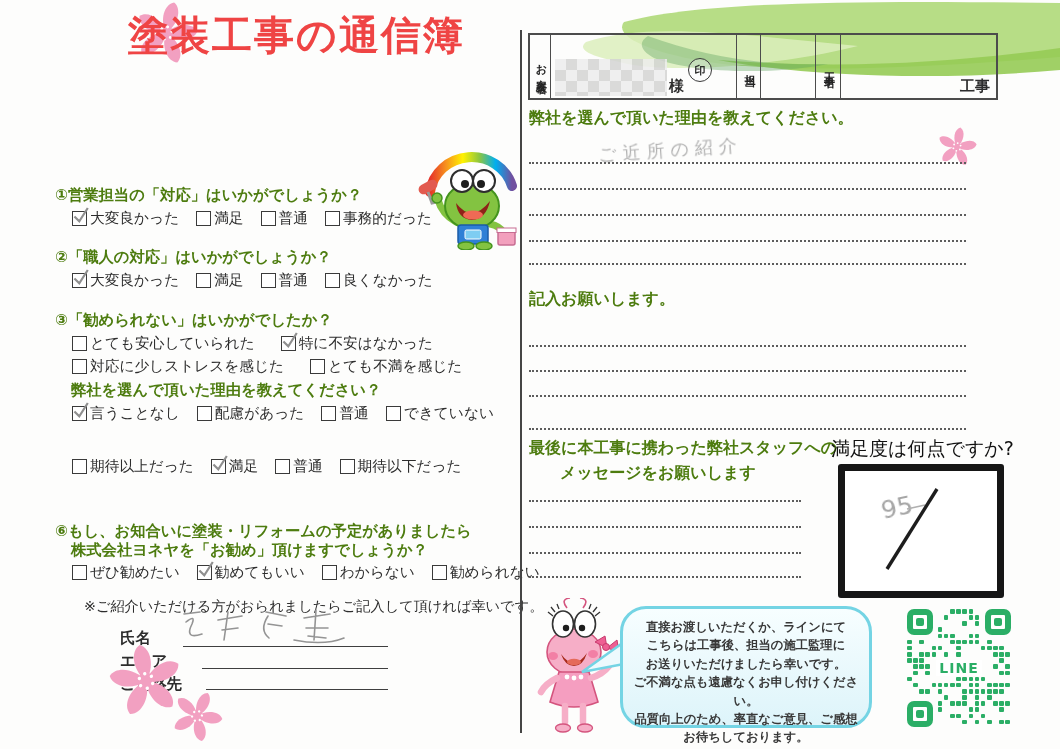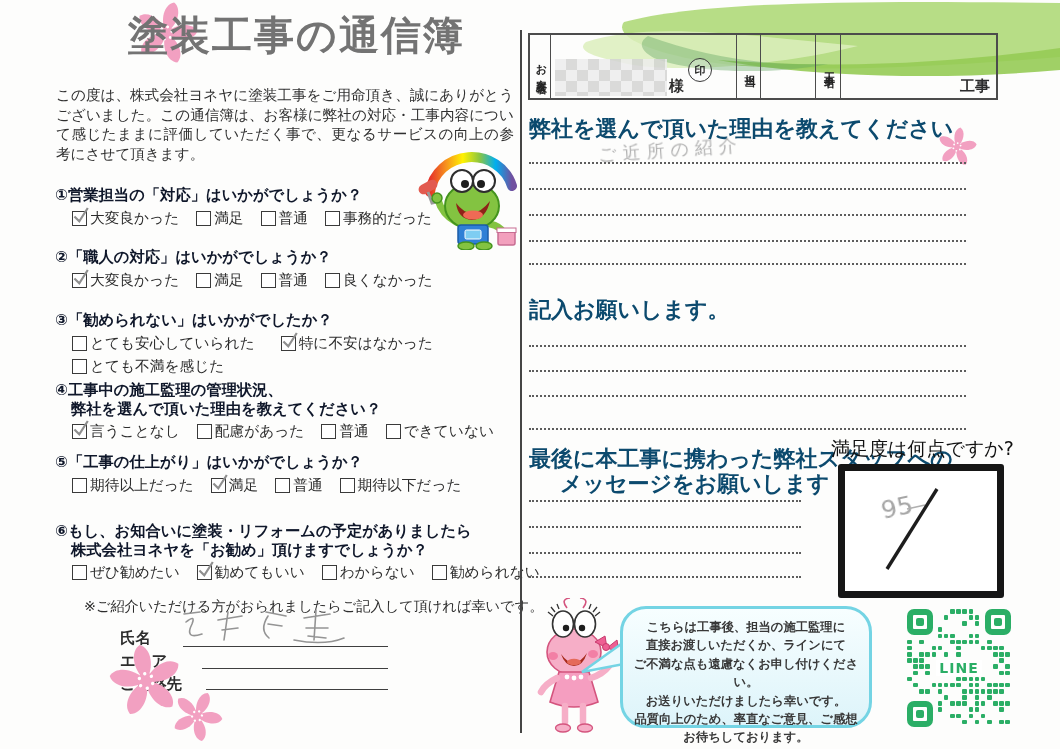--- a/index.html
+++ b/index.html
@@ -1,22 +1,22 @@
 <!DOCTYPE html>
 <html><head>
 <meta charset="utf-8">
 <style>
   html,body{margin:0;padding:0;background:#e9e9e9;}
   .page{position:relative;width:1060px;height:749px;background:#fefefdf5;background:#fdfdfc;overflow:hidden;
         font-family:"DejaVu Sans",sans-serif;color:#2d2d2d;}
   
-  .title{position:absolute;left:128px;top:8px;font-size:40px;font-weight:800;letter-spacing:2px;color:#737373;white-space:nowrap;}
+  .title{position:absolute;left:128px;top:8px;font-size:40px;font-weight:800;letter-spacing:2px;color:#ef4444;white-space:nowrap;}
   .intro{position:absolute;left:56px;top:85px;width:458px;font-size:14.6px;line-height:19.6px;font-weight:500;text-align:justify;color:#303030;}
   .qblock{position:absolute;left:55px;width:472px;}
-  .qheading{font-size:15.3px;font-weight:600;line-height:18.5px;color:#0f172a;white-space:nowrap;}
+  .qheading{font-size:15.3px;font-weight:600;line-height:18.5px;color:#4d7c0f;white-space:nowrap;}
   .qheading.cont{padding-left:16px;}
   .optrow{padding-left:17px;display:flex;gap:17px;margin-top:4px;font-size:14.7px;font-weight:500;align-items:center;white-space:nowrap;}
   .opt{display:inline-flex;align-items:center;}
   .cbox{width:13px;height:13px;border:1.7px solid #3a3a3a;display:inline-block;margin-right:3px;position:relative;background:#fff;flex:none;}
   .cbox svg{position:absolute;left:-1px;top:-4px;width:17px;height:17px;overflow:visible;}
   .refnote{position:absolute;left:84px;top:597px;font-size:14.2px;font-weight:500;white-space:nowrap;}
   .contact-label{position:absolute;font-size:15.4px;font-weight:600;white-space:nowrap;}
   .hline{position:absolute;border-bottom:1.6px solid #3f3f3f;height:0;}
   .divider{position:absolute;left:520px;top:30px;width:2px;height:703px;background:#454545;}
   
@@ -24,21 +24,21 @@
   .htable{position:absolute;left:528px;top:33px;width:470px;height:67px;display:flex;border:2px solid #4c4c4c;box-sizing:border-box;background:transparent;}
   .hcell{border-right:1.6px solid #4c4c4c;position:relative;box-sizing:border-box;display:flex;}
   .hcell:last-child{border-right:none;flex:1;}
   .vlabel{writing-mode:vertical-rl;font-size:11px;letter-spacing:2px;font-weight:600;margin:auto;color:#222;}
   .mosaic{position:absolute;left:4px;top:24px;width:112px;height:37px;opacity:.85;filter:blur(.4px);
           background:repeating-conic-gradient(#d4d4d4 0% 25%,#ededed 0% 50%);background-size:22px 22px;}
   .sama{position:absolute;left:118px;bottom:2px;font-size:15px;font-weight:600;}
   .seal{position:absolute;right:24px;top:23px;width:22px;height:22px;border:1.5px solid #3a3a3a;border-radius:50%;
         display:flex;align-items:center;justify-content:center;font-size:11px;font-weight:600;background:rgba(255,255,255,.3);}
   .kouji{position:absolute;right:6px;bottom:2px;font-size:15px;font-weight:600;}
-  .rq{position:absolute;font-size:22px;font-weight:600;color:#0c4a6e;white-space:nowrap;margin-top:6px;}
+  .rq{position:absolute;font-size:16px;font-weight:600;color:#4d7c0f;white-space:nowrap;}
   .dotline{position:absolute;height:0;border-bottom:2px dotted #5d5d5d;}
   .hand{position:absolute;color:#b2b2b2;font-weight:500;filter:blur(.3px);white-space:nowrap;}
   .hand.reason{left:598px;top:138px;font-size:18px;letter-spacing:6px;transform:rotate(-4deg);}
   .score-heading{position:absolute;left:831px;top:436px;font-size:19px;font-weight:400;color:#111;white-space:nowrap;}
   .scorebox{position:absolute;left:838px;top:464px;width:152px;height:120px;border:7px solid #161616;border-radius:3px;background:#fff;}
   .score95{position:absolute;left:36px;top:22px;font-size:25px;color:#a6a6a6;transform:rotate(-12deg);filter:blur(.3px);}
   .score100{position:absolute;right:5px;bottom:1px;font-size:36px;font-weight:800;letter-spacing:1px;color:#151515;}
   .bubble{position:absolute;left:620px;top:606px;width:252px;height:122px;border:3px solid #74d4e4;border-radius:26px;
           background:linear-gradient(180deg,#f7feff 0%,#ddf4fa 100%);box-sizing:border-box;z-index:4;}
   .bubble-text{padding-top:9px;text-align:center;font-size:12.3px;font-weight:700;line-height:18.4px;color:#383838;}
@@ -77,21 +77,20 @@
         </g>
       </g>
     </defs>
   </svg>
 
   <svg style="position:absolute;left:133px;top:0;" width="66" height="66">
     <use href="#sakura" transform="translate(33,33) rotate(15) scale(1.05)"></use>
   </svg>
 
   <div class="title">塗装工事の通信簿</div>
-  <div class="intro">この度は、株式会社ヨネヤに塗装工事をご用命頂き、誠にありがとうございました。この通信簿は、お客様に弊社の対応・工事内容について感じたままに評価していただく事で、更なるサービスの向上の参考にさせて頂きます。</div>
 
   <div id="questions">
       <div class="qblock" style="top: 186px;">
         <div class="qheading">①営業担当の「対応」はいかがでしょうか？</div>
         <div class="optrow">
           <span class="opt">
             <span class="cbox checked">
               <svg viewBox="0 0 14 14">
                 <path d="M2,7 L6,11 L13,0" fill="none" stroke="#8f8f8f" stroke-width="1.8"></path>
               </svg>
@@ -149,26 +148,29 @@
               <svg viewBox="0 0 14 14">
                 <path d="M2,7 L6,11 L13,0" fill="none" stroke="#8f8f8f" stroke-width="1.8"></path>
               </svg>
             </span>
             <span class="optlabel">特に不安はなかった</span>
           </span>
         </div>
         <div class="optrow" style="gap: 26px;">
           <span class="opt">
             <span class="cbox"></span>
+            <span class="optlabel">対応に少しストレスを感じた</span>
+          </span>
+          <span class="opt">
+            <span class="cbox"></span>
             <span class="optlabel">とても不満を感じた</span>
           </span>
         </div>
       </div>
       <div class="qblock" style="top: 381px;">
-        <div class="qheading">④工事中の施工監理の管理状況、</div>
         <div class="qheading cont">弊社を選んで頂いた理由を教えてください？</div>
         <div class="optrow">
           <span class="opt">
             <span class="cbox checked">
               <svg viewBox="0 0 14 14">
                 <path d="M2,7 L6,11 L13,0" fill="none" stroke="#8f8f8f" stroke-width="1.8"></path>
               </svg>
             </span>
             <span class="optlabel">言うことなし</span>
           </span>
@@ -180,21 +182,20 @@
             <span class="cbox"></span>
             <span class="optlabel">普通</span>
           </span>
           <span class="opt">
             <span class="cbox"></span>
             <span class="optlabel">できていない</span>
           </span>
         </div>
       </div>
       <div class="qblock" style="top: 453px;">
-        <div class="qheading">⑤「工事の仕上がり」はいかがでしょうか？</div>
         <div class="optrow">
           <span class="opt">
             <span class="cbox"></span>
             <span class="optlabel">期待以上だった</span>
           </span>
           <span class="opt">
             <span class="cbox checked">
               <svg viewBox="0 0 14 14">
                 <path d="M2,7 L6,11 L13,0" fill="none" stroke="#8f8f8f" stroke-width="1.8"></path>
               </svg>
@@ -369,24 +370,24 @@
     <path d="M40,108 l0,16 M58,108 l0,16" stroke="#f6aec7" stroke-width="6.5" stroke-linecap="round"></path>
     <ellipse cx="38" cy="130" rx="7.5" ry="4" fill="#f6aec7" stroke="#d4547e" stroke-width="1.3"></ellipse>
     <ellipse cx="60" cy="130" rx="7.5" ry="4" fill="#f6aec7" stroke="#d4547e" stroke-width="1.3"></ellipse>
   </svg>
 
   <svg class="tail" width="48" height="48">
     <polygon points="46,8 46,30 4,38" fill="#eefafd" stroke="#74d4e4" stroke-width="2.5"></polygon>
   </svg>
   <div class="bubble">
     <div class="bubble-text" id="bubble-text">
+        <div>直接お渡しいただくか、ラインにて</div>
         <div>こちらは工事後、担当の施工監理に</div>
-        <div>直接お渡しいただくか、ラインにて</div>
+        <div>お送りいただけましたら幸いです。</div>
         <div>ご不満な点も遠慮なくお申し付けください。</div>
-        <div>お送りいただけましたら幸いです。</div>
         <div>品質向上のため、率直なご意見、ご感想</div>
         <div>お待ちしております。</div>
       </div>
   </div>
 
   <div class="qr">
     <div class="finder" style="left:0;top:0;"></div>
     <div class="finder" style="left:78px;top:0;"></div>
     <div class="finder" style="left:0;top:92px;"></div>
     <div id="qr-dots">

